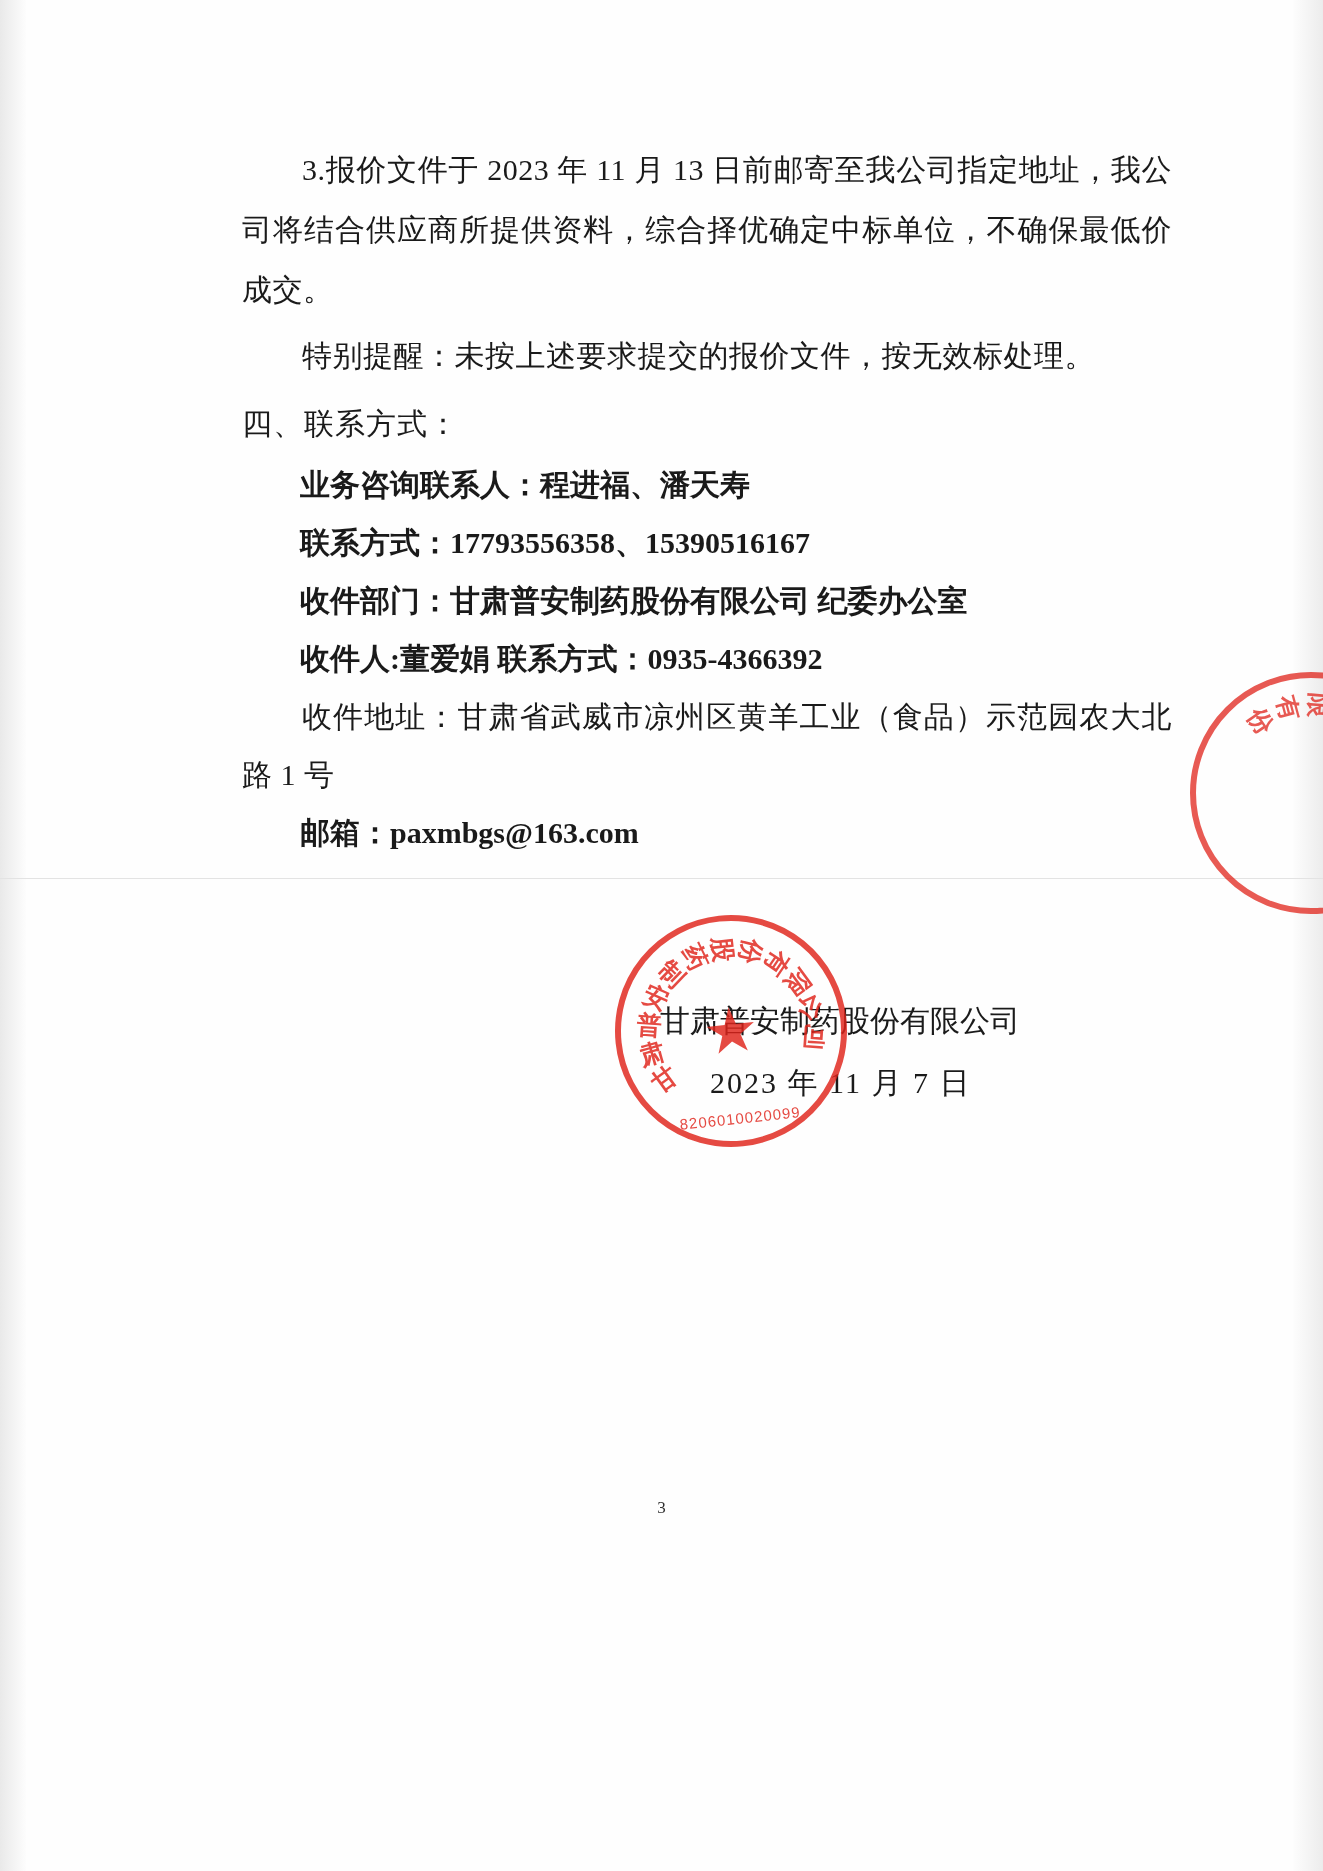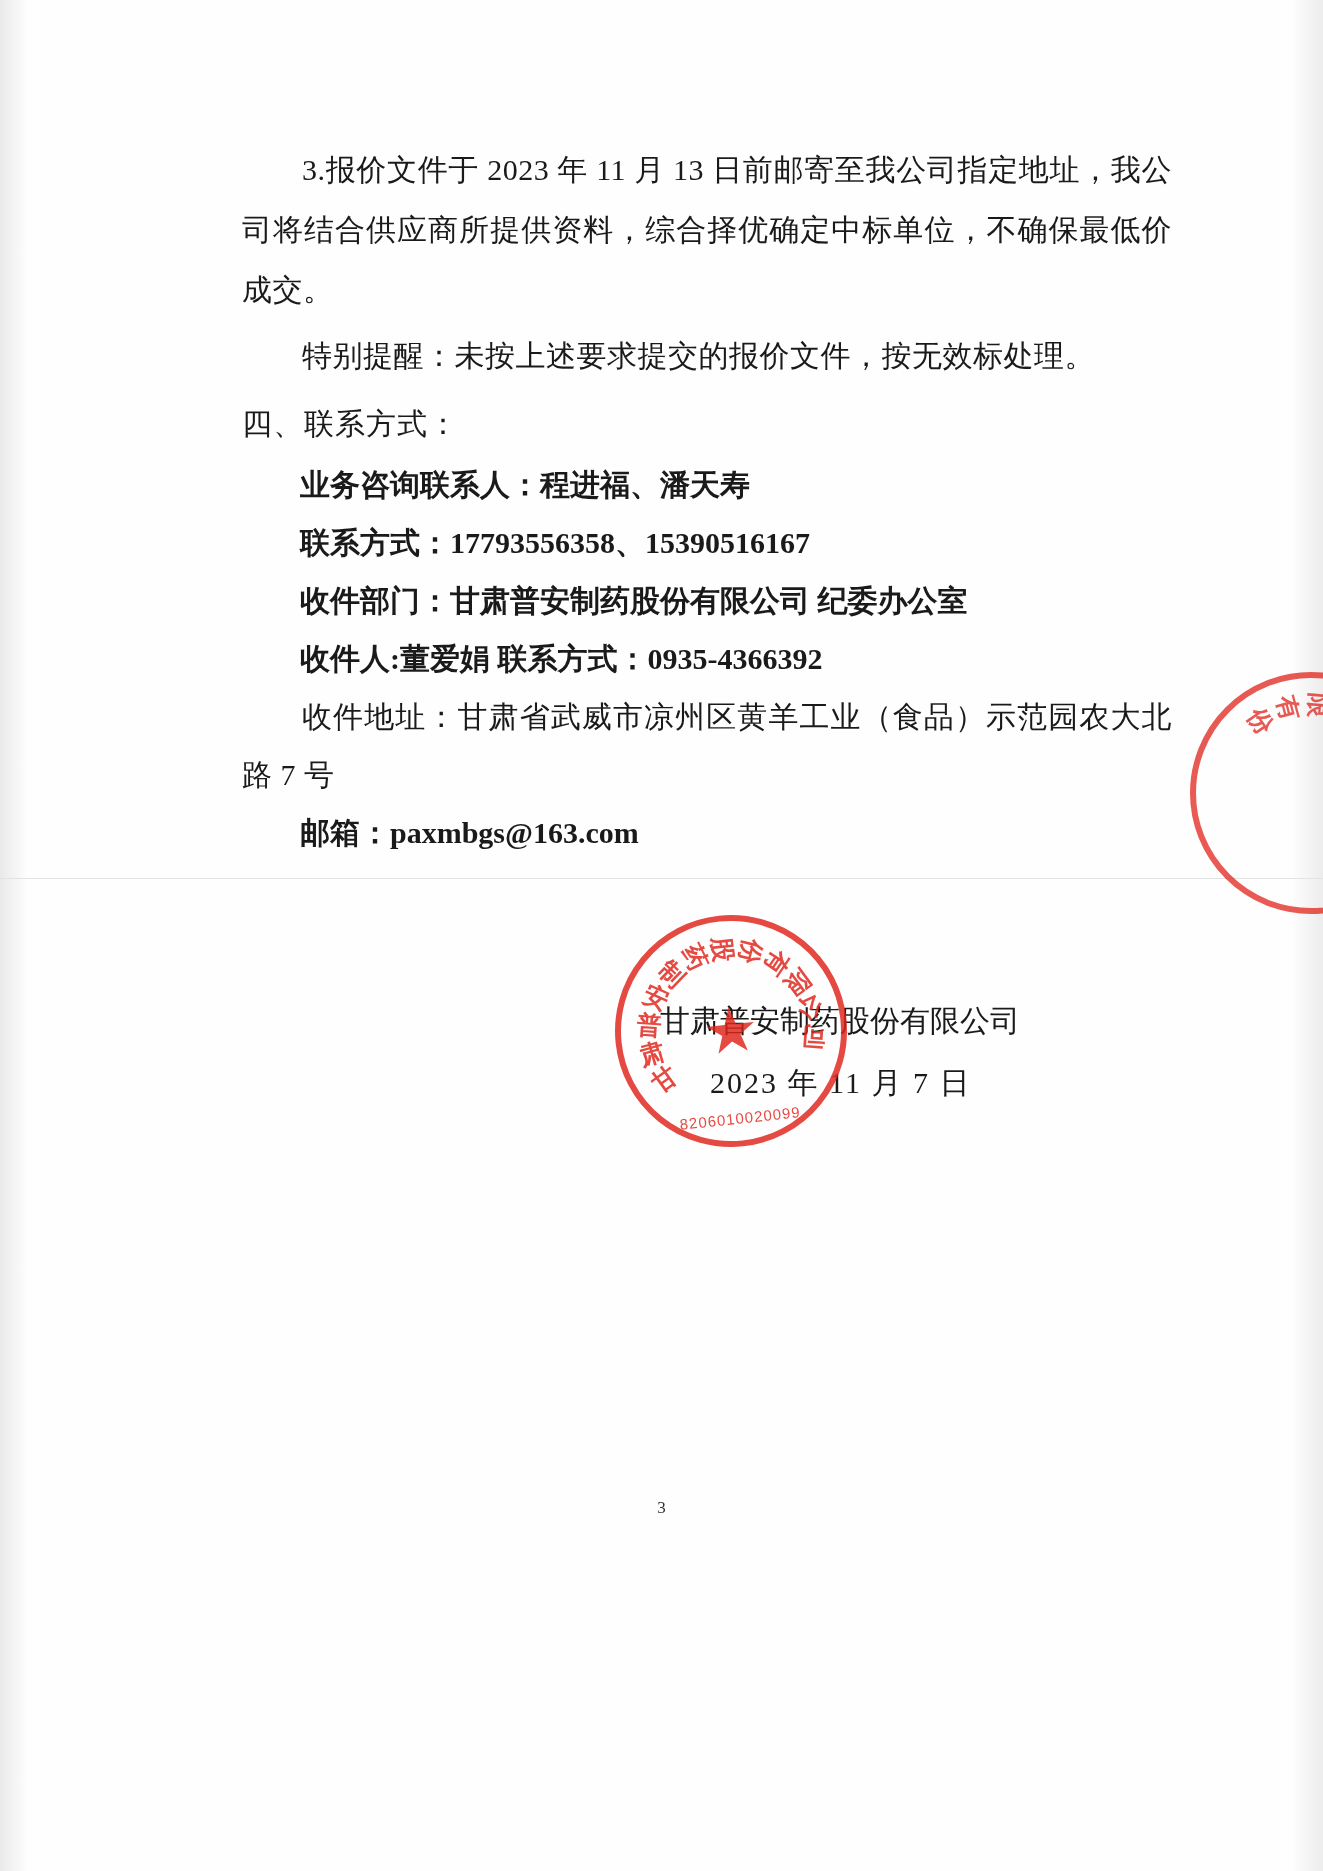--- a/index.html
+++ b/index.html
@@ -171,21 +171,21 @@
     <p class="para indent2"><span class="bold">特别提醒：</span><span>未按上述要求提交的报价文件，按无效标处理。</span></p>
 
     <div class="gap-sm"></div>
 
     <p class="sec-title">四、联系方式：</p>
     <p class="sub">业务咨询联系人：程进福、潘天寿</p>
     <p class="sub">联系方式：17793556358、15390516167</p>
 
     <p class="sub">收件部门：甘肃普安制药股份有限公司 纪委办公室</p>
     <p class="sub">收件人:董爱娟    联系方式：0935-4366392</p>
-    <p class="para indent2" style="line-height:58px">收件地址：甘肃省武威市凉州区黄羊工业（食品）示范园农大北路 7 号</p>
+    <p class="para indent2" style="line-height:58px">收件地址：甘肃省武威市凉州区黄羊工业（食品）示范园农大北路 1 号</p>
     <p class="sub">邮箱：paxmbgs@163.com</p>
 
   </div>
 
   <div class="signature">
     <div>甘肃普安制药股份有限公司</div>
     <div class="sig-line-2">2023 年 11 月 7 日</div>
   </div>
 
   <div class="seal-main">

